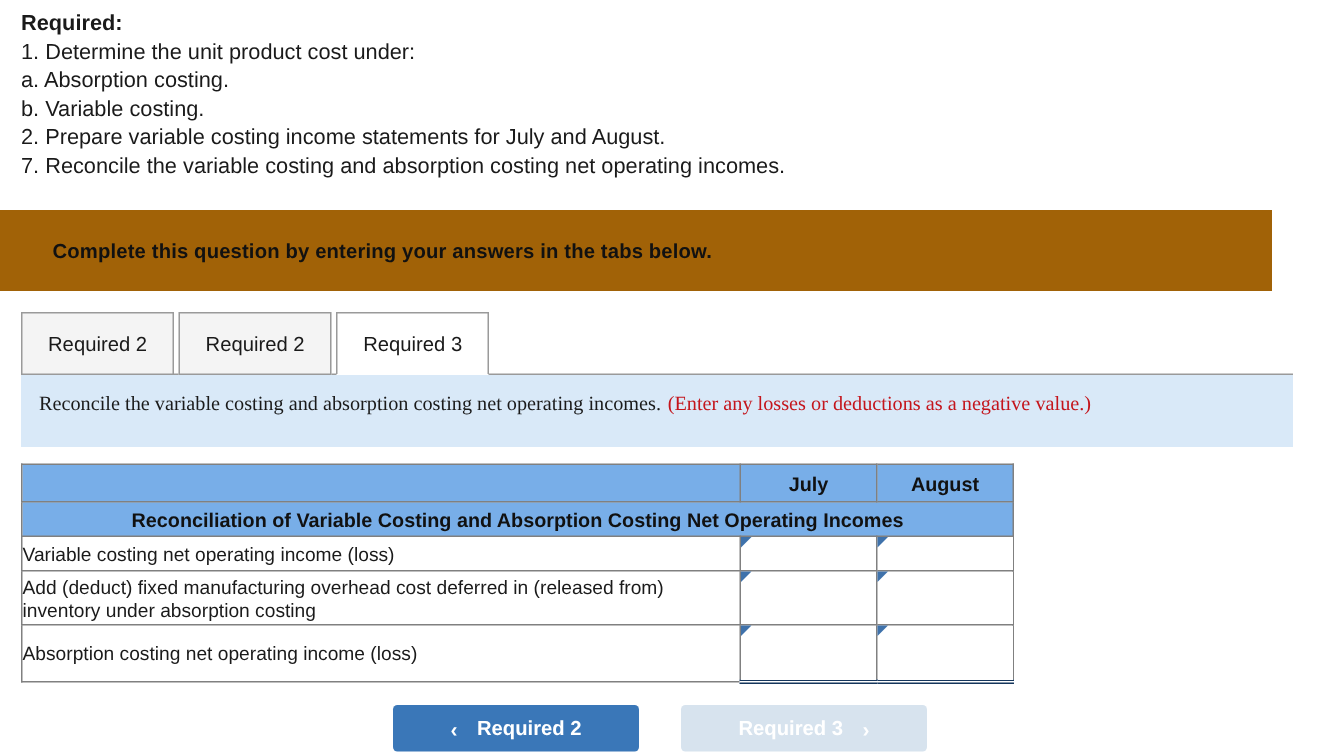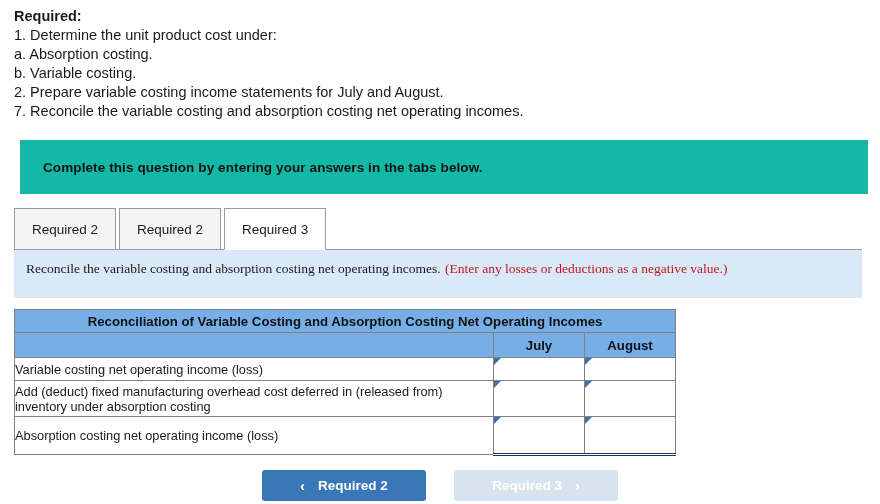--- a/index.html
+++ b/index.html
@@ -25,27 +25,28 @@
     line-height: 19px;
     color: #1a1a1a;
     white-space: nowrap;
   }
   .req-line.bold {
     font-weight: bold;
   }
 
   
   .complete-banner {
-    margin: 19px 0 0 20px;
+    margin: 19px 0 0 0;
     width: 848px;
     height: 54px;
-    background: #14b8a6;
+    background: #a16207;
     box-sizing: border-box;
     display: flex;
     align-items: center;
+    padding-left: 12px;
   }
   .complete-banner-text {
     font-size: 13.5px;
     font-weight: bold;
     color: #111111;
     padding-left: 23px;
     letter-spacing: .1px;
   }
 
   
@@ -250,26 +251,26 @@
 
 <div class="table-wrap">
   <table class="recon">
     <colgroup>
       <col class="col-label">
       <col class="col-num">
       <col class="col-num">
     </colgroup>
     <thead>
       <tr>
-        <th class="title-cell" colspan="3">Reconciliation of Variable Costing and Absorption Costing Net Operating Incomes</th>
-      </tr>
-      <tr>
         <th class="head-blank"></th>
         <th class="head-month">July</th>
         <th class="head-month">August</th>
+      </tr>
+      <tr>
+        <th class="title-cell" colspan="3">Reconciliation of Variable Costing and Absorption Costing Net Operating Incomes</th>
       </tr>
     </thead>
     <tbody>
       <tr class="row-1">
         <td class="row-label">Variable costing net operating income (loss)</td>
         <td class="input-cell">
           <span class="tick"></span>
         </td>
         <td class="input-cell">
           <span class="tick"></span>

